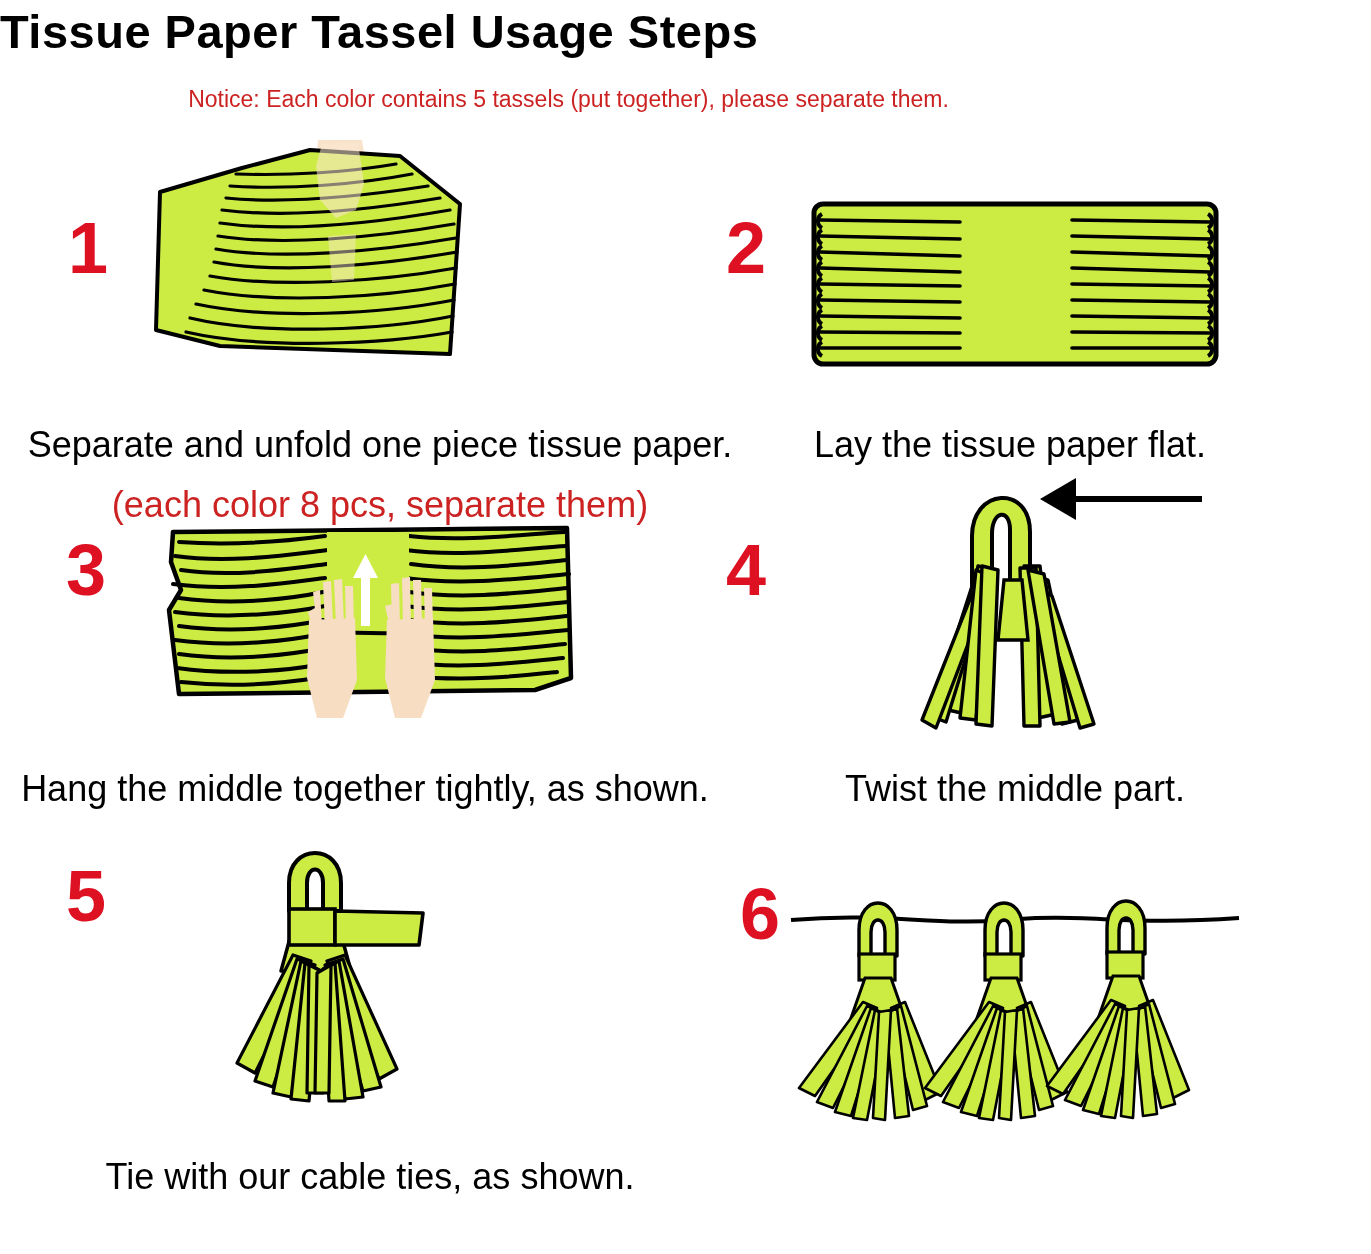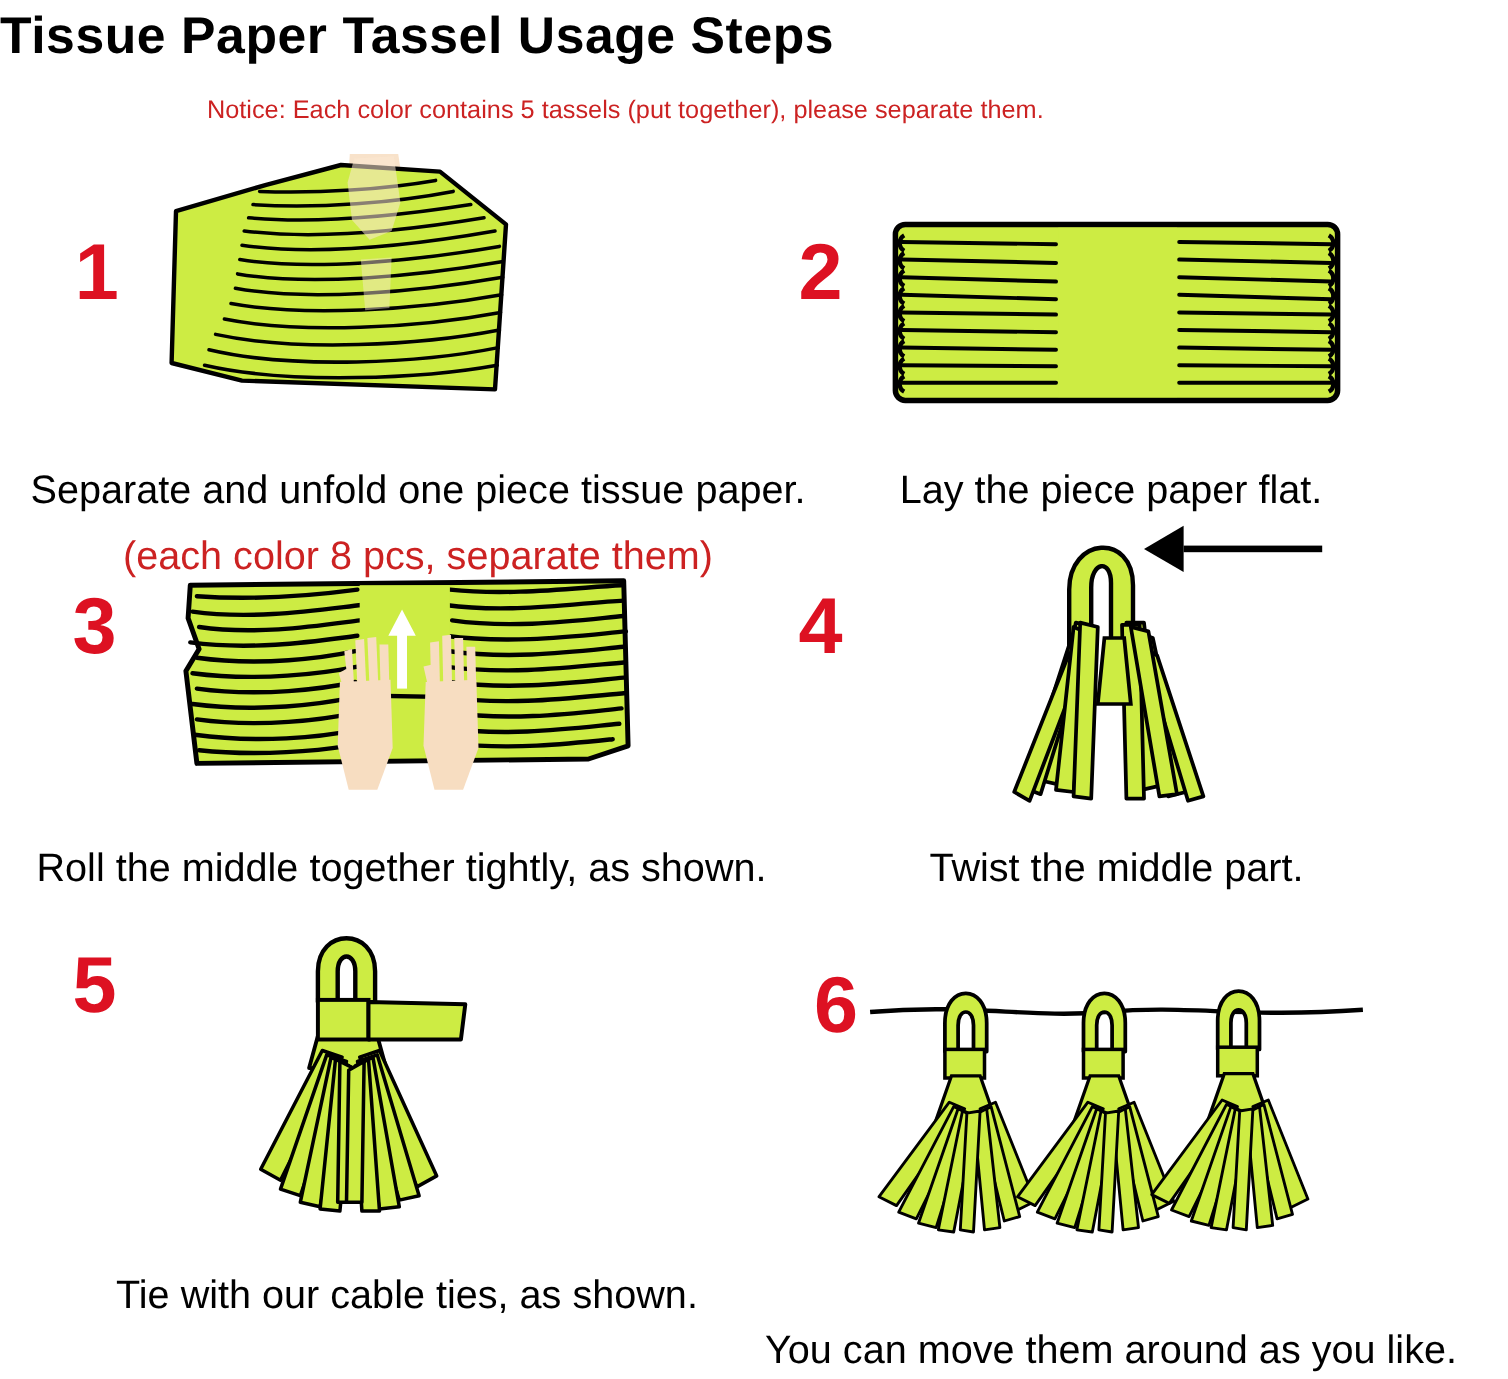--- a/index.html
+++ b/index.html
@@ -366,19 +366,18 @@
           <path d="M352 120 L364 114 L390 214 L376 218 Z"></path>
           <path d="M348 122 L360 116 L372 224 L358 226 Z"></path>
           <path d="M342 120 L354 118 L348 228 L336 226 Z"></path>
         </g>
       </g>
     </svg>
   </div>
 
   <div class="caption cap1">Separate and unfold one piece tissue paper.</div>
   <div class="caption cap1b red">(each color 8 pcs, separate them)</div>
-  <div class="caption cap2">Lay the piece paper flat.</div>
-  <div class="caption cap3">Roll the middle together tightly, as shown.</div>
+  <div class="caption cap2">Lay the tissue paper flat.</div>
+  <div class="caption cap3">Hang the middle together tightly, as shown.</div>
   <div class="caption cap4">Twist the middle part.</div>
   <div class="caption cap5">Tie with our cable ties, as shown.</div>
-  <div class="caption cap6b">You can move them around as you like.</div>
 
 </div>
 
 </body></html>

